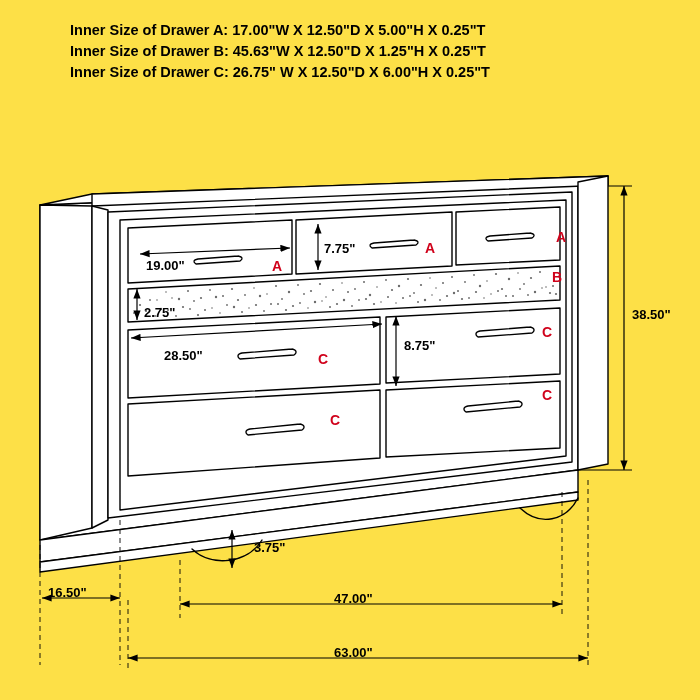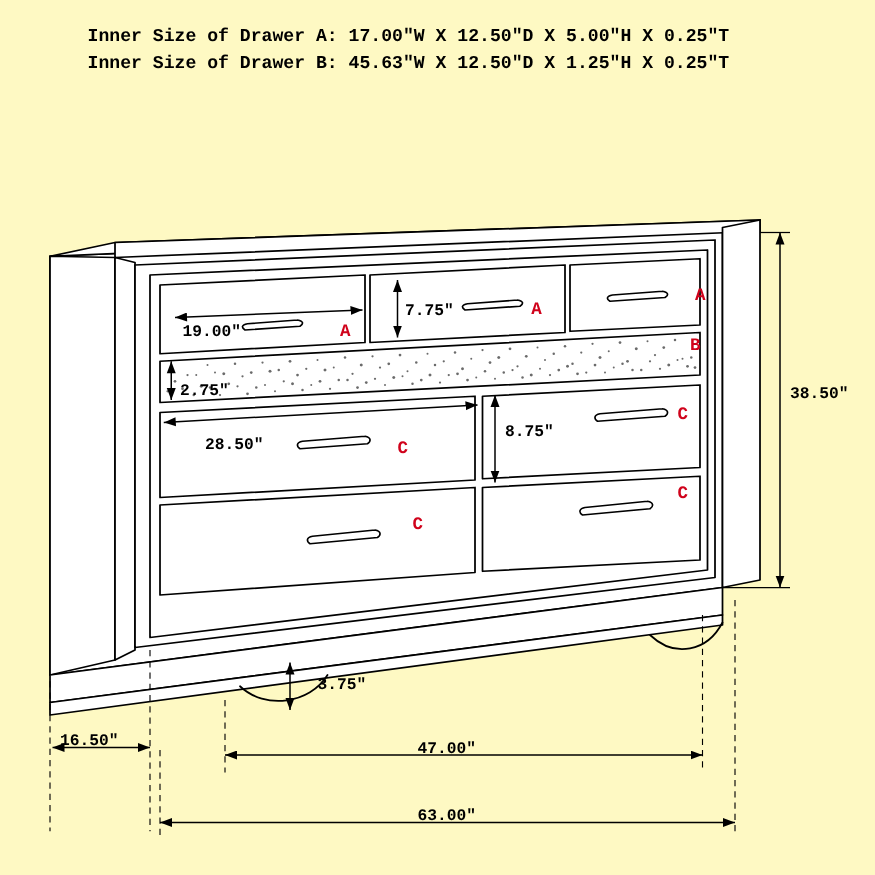--- a/index.html
+++ b/index.html
@@ -4,22 +4,22 @@
 <style>
   html, body {
     margin: 0;
     padding: 0;
     background: #ffffff;
   }
   #root {
     position: relative;
     width: 700px;
     height: 700px;
-    background: #fef9c3;
-    font-family: Liberation Mono, monospace;
+    background: #fde047;
+    font-family: Liberation Sans, sans-serif;
     overflow: hidden;
   }
   .spec-block {
     position: absolute;
     left: 70px;
     top: 20px;
     width: 600px;
   }
   .spec-line {
     font-size: 14.5px;
@@ -51,20 +51,21 @@
   }
 </style>
 </head>
 <body>
 
 <div id="root">
 
   <div class="spec-block">
     <div class="spec-line">Inner Size of Drawer A: 17.00"W X 12.50"D X 5.00"H X 0.25"T</div>
     <div class="spec-line">Inner Size of Drawer B: 45.63"W X 12.50"D X 1.25"H X 0.25"T</div>
+    <div class="spec-line">Inner Size of Drawer C: 26.75" W X 12.50"D X 6.00"H X 0.25"T</div>
   </div>
 
   <svg class="diagram" viewBox="0 0 700 700">
     <g fill="none" stroke="#000000" stroke-width="1.4" stroke-linejoin="round" stroke-linecap="round">
 
       <path d="M 40 205 L 578 182 L 578 470 L 40 540 Z" fill="#ffffff"></path>
 
       <path d="M 40 205 L 92 194 L 608 176 L 578 182 Z" fill="#ffffff"></path>
       <path d="M 92 194 L 608 176 L 608 185 L 92 206 Z" fill="#ffffff"></path>
 

